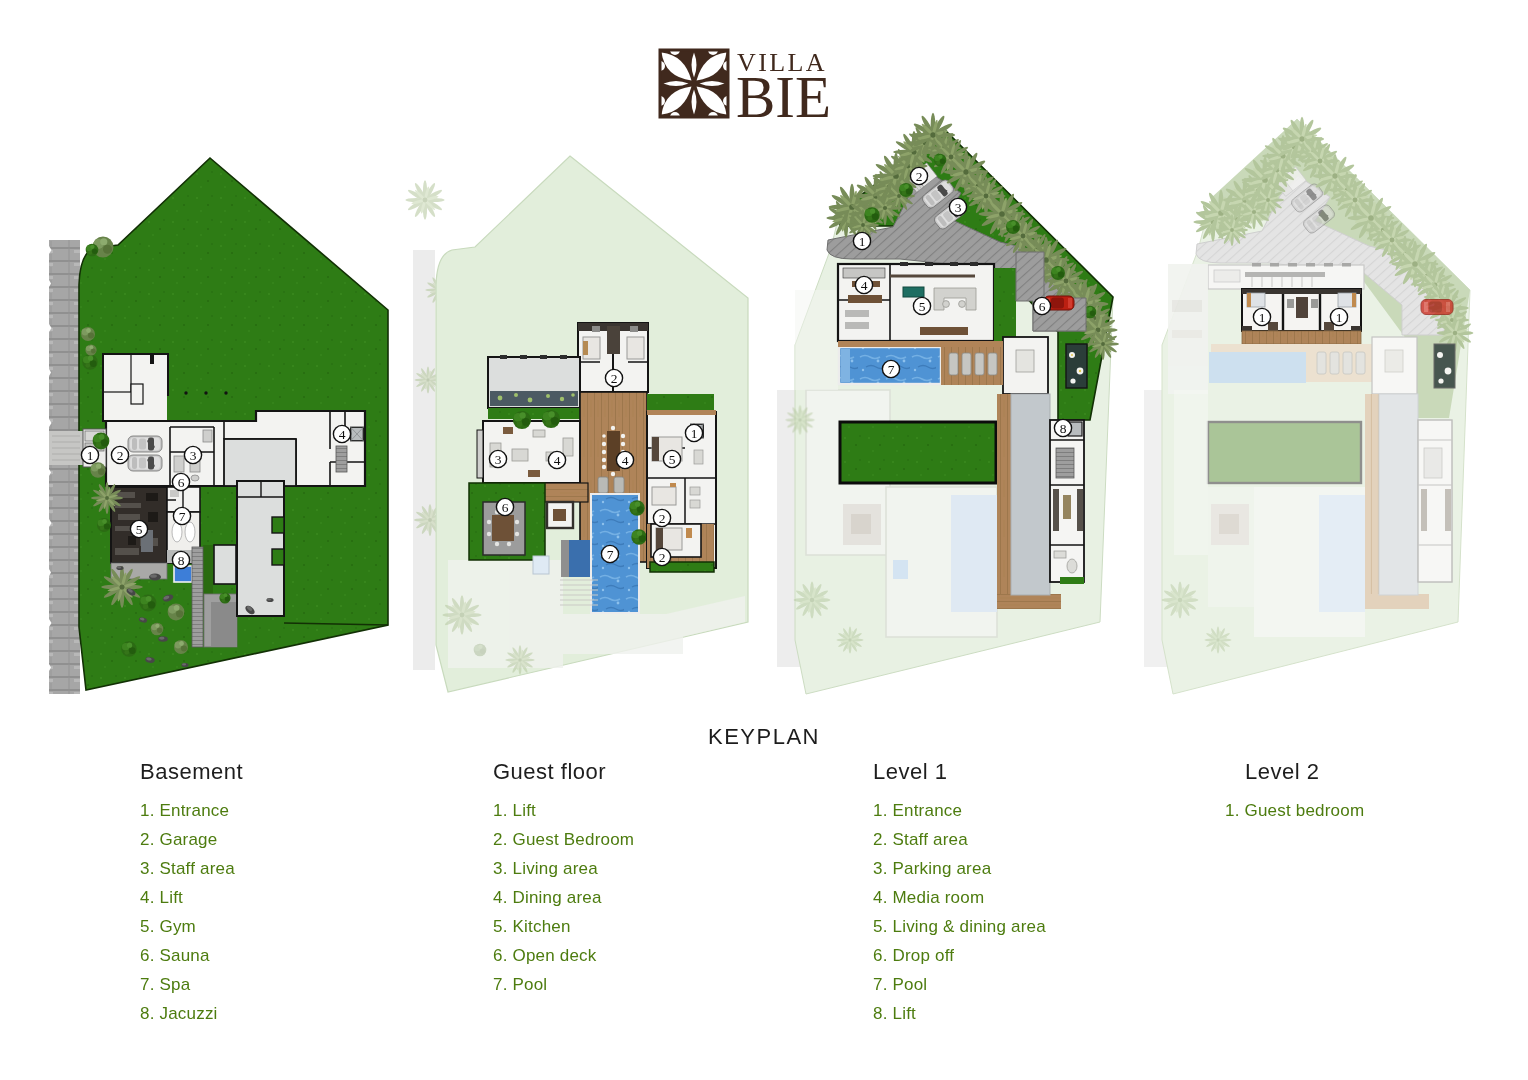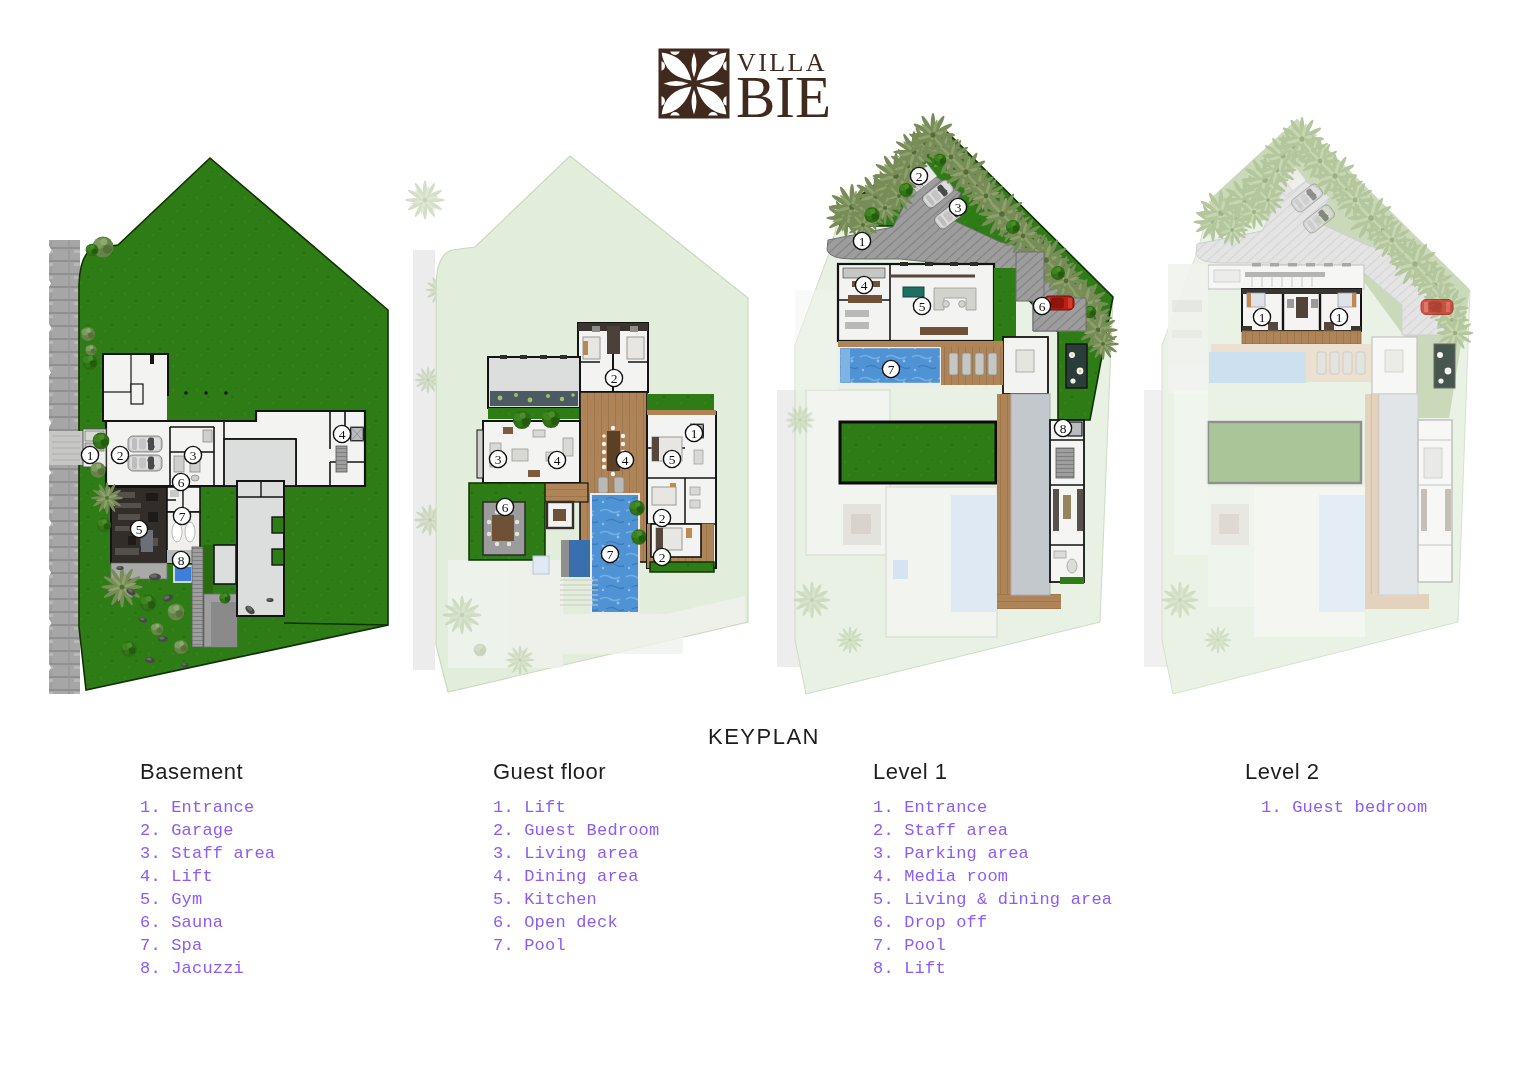--- a/index.html
+++ b/index.html
@@ -1,18 +1,18 @@
 <!DOCTYPE html>
 <html><head>
 <meta charset="utf-8">
 <style>
 html,body{margin:0;padding:0;width:1528px;height:1080px;background:#ffffff;font-family:"Liberation Sans",sans-serif;overflow:hidden;}
 .abs{position:absolute;}
 .hdr{font-size:22px;color:#1e1e1e;letter-spacing:0.5px;}
-.itm{font-size:17px;color:#8b5cf6;line-height:23px;letter-spacing:0.2px;font-family:Liberation Mono, monospace;}
+.itm{font-size:17px;color:#4d7c0f;line-height:29px;letter-spacing:0.2px;}
 </style>
 </head>
 <body>
 <svg class="abs" style="left:0;top:0" width="1528" height="760" viewBox="0 0 1528 760">
 <defs>
 <pattern id="hatch" width="7" height="7" patternTransform="rotate(48)" patternUnits="userSpaceOnUse">
 <rect width="7" height="7" fill="#9d9d9d"></rect>
         <line x1="0" y1="0" x2="0" y2="7" stroke="#818181" stroke-width="2.2"></line>
 </pattern>
 <pattern id="hatchF" width="7" height="7" patternTransform="rotate(48)" patternUnits="userSpaceOnUse">
@@ -991,13 +991,13 @@
 <div class="abs hdr" style="left:493px;top:759px;">Guest floor</div>
 
 <div class="abs itm" style="left:493px;top:796px;">1. Lift<br>2. Guest Bedroom<br>3. Living area<br>4. Dining area<br>5. Kitchen<br>6. Open deck<br>7. Pool</div>
 
 <div class="abs hdr" style="left:873px;top:759px;">Level 1</div>
 
 <div class="abs itm" style="left:873px;top:796px;">1. Entrance<br>2. Staff area<br>3. Parking area<br>4. Media room<br>5. Living &amp; dining area<br>6. Drop off<br>7. Pool<br>8. Lift</div>
 
 <div class="abs hdr" style="left:1225px;top:759px;margin-left:20px;">Level 2</div>
 
-<div class="abs itm" style="left:1225px;top:796px;margin-left:36px;">1. Guest bedroom</div>
+<div class="abs itm" style="left:1225px;top:796px;">1. Guest bedroom</div>
 
 </body></html>

